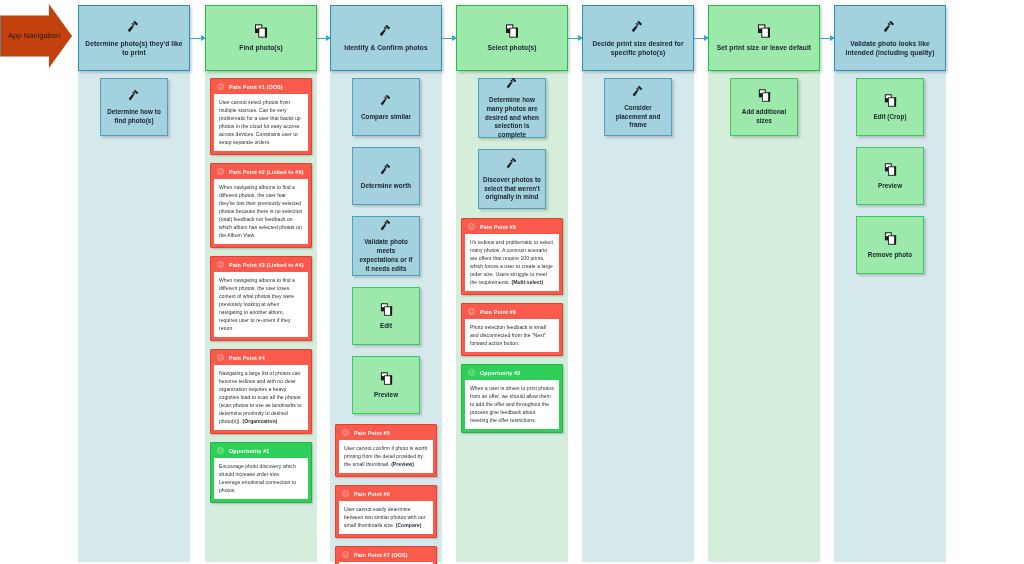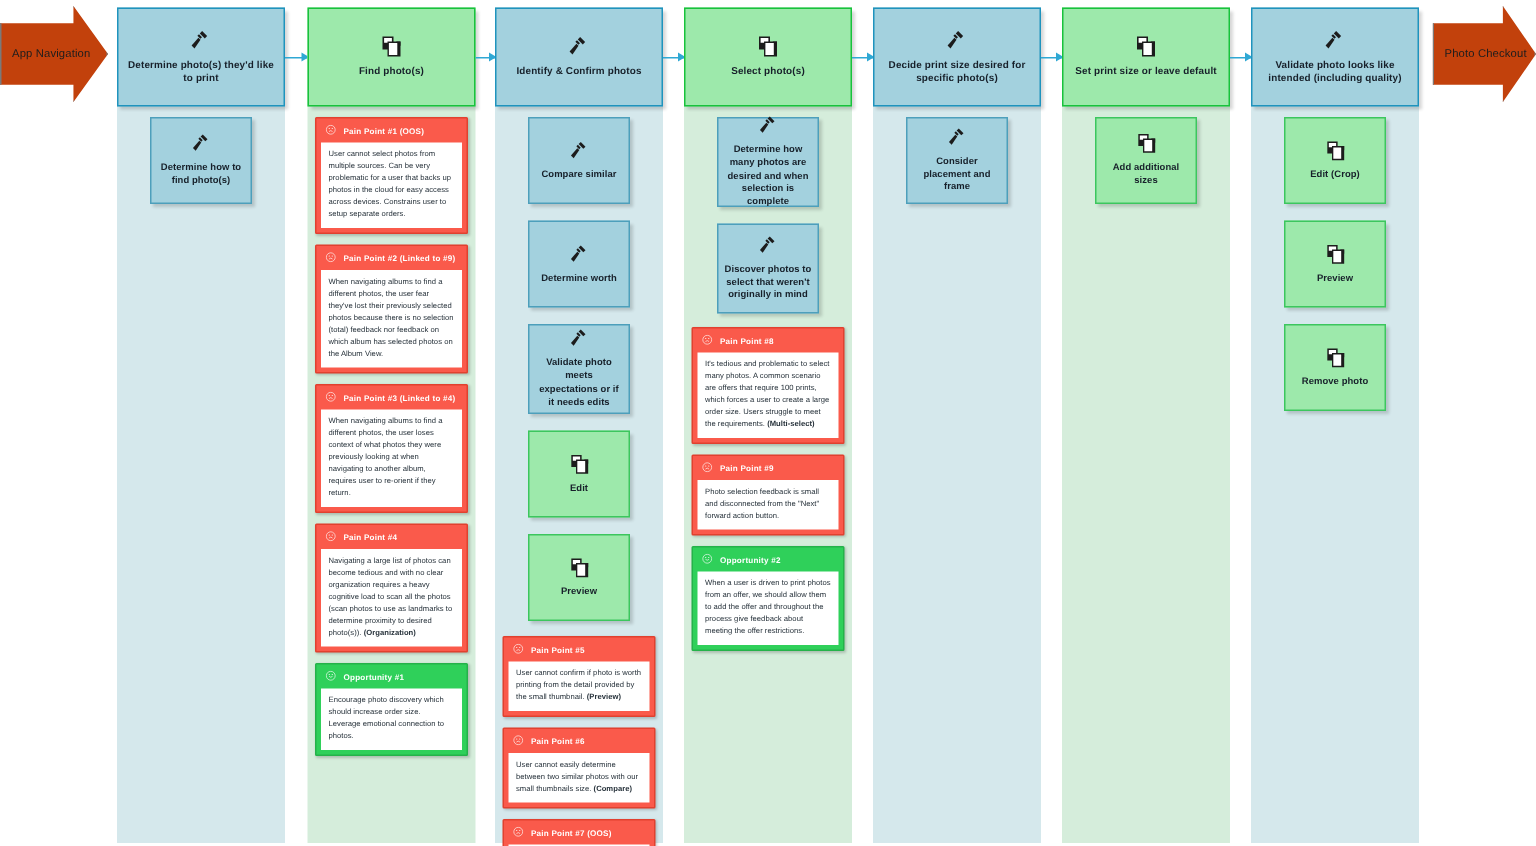--- a/index.html
+++ b/index.html
@@ -161,23 +161,20 @@
     border-bottom: 3.3px solid transparent;
   }
 </style>
 </head>
 <body>
 
 <div id="board">
     <div class="phase-arrow" style="left: 0px; top: 4px; width: 72px; height: 64px;">
       <span>App Navigation</span>
     </div>
-    <div class="phase-arrow" style="left: 955px; top: 4px; width: 69px; height: 64px;">
-      <span>Photo Checkout</span>
-    </div>
     <div class="lane blue" style="left: 78px; top: 5px; width: 112px; height: 557px;"></div>
     <div class="stage blue" style="left: 78px; top: 5px; width: 112px; height: 66px;">
       <span class="ico">
         <svg width="16" height="16" viewBox="0 0 24 24">
           <g fill="#1c1c1c">
             <path d="M13.1 2.6l5.0 5.0-2.3 2.3-5.0-5.0z"></path>
             <path d="M10.0 5.7l3.0 3.0-1.6 1.6-3.0-3.0z"></path>
             <path d="M9.4 9.2l2.1 2.1-6.0 8.6-2.9-2.9z"></path>
           </g>
         </svg>

